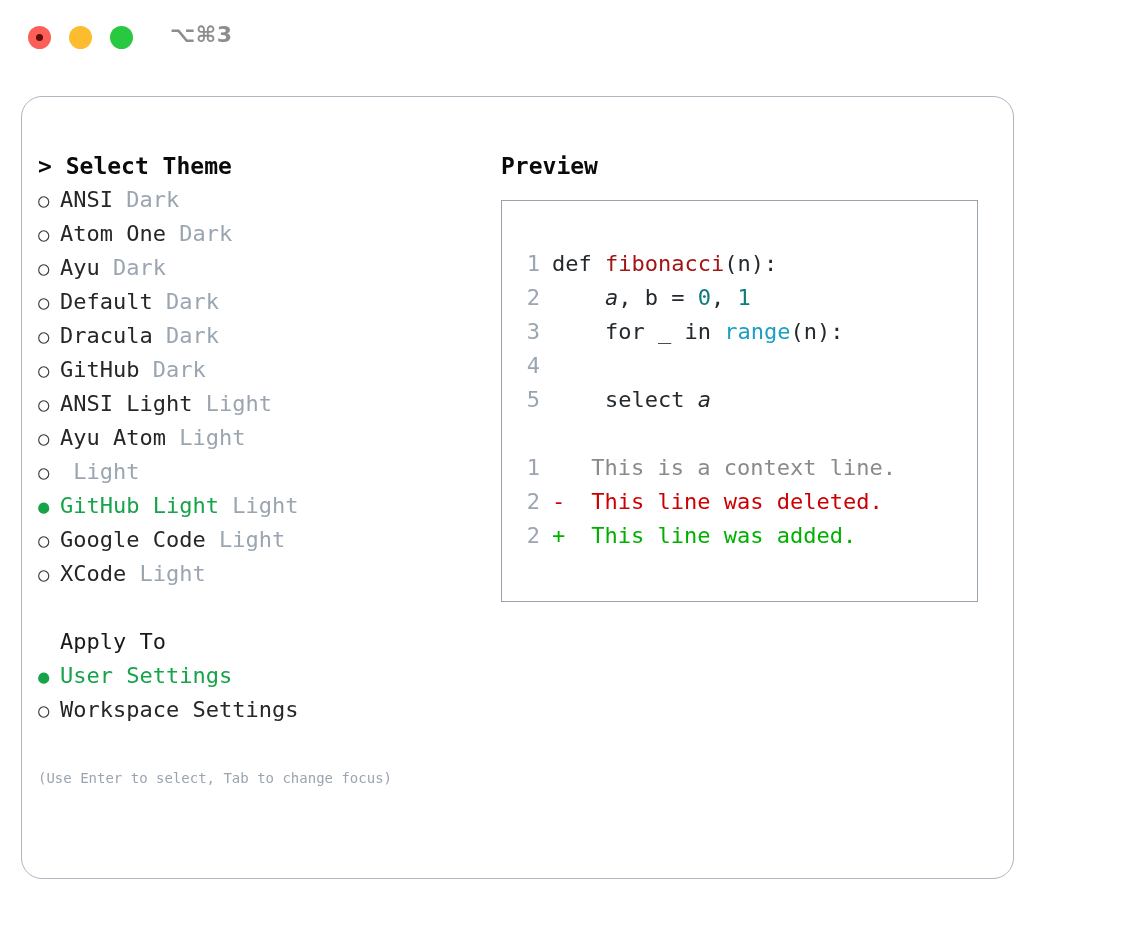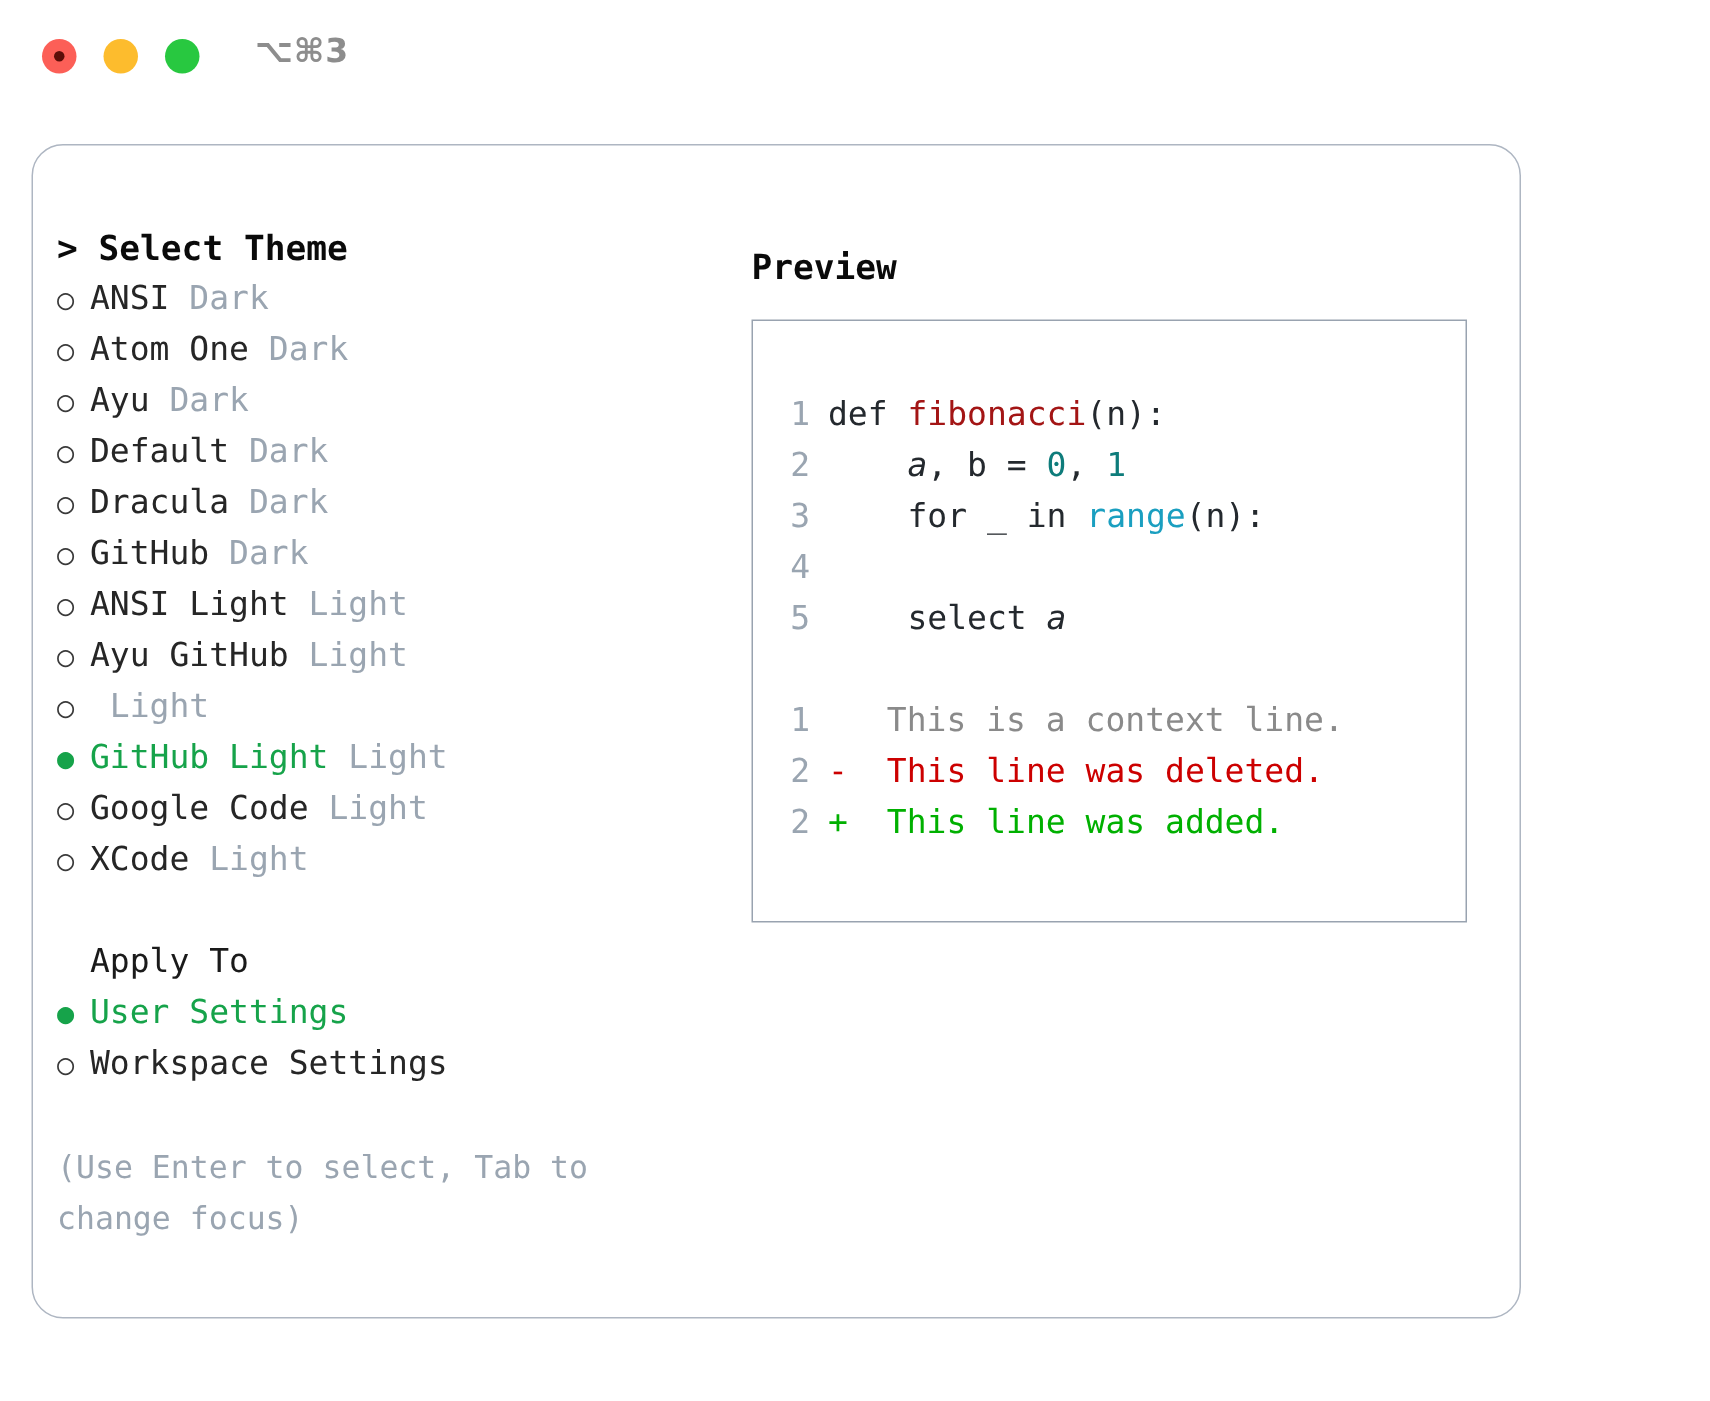--- a/index.html
+++ b/index.html
@@ -132,33 +132,33 @@
     height: 34px;
     display: flex;
     align-items: baseline;
     white-space: pre;
   }
 
   .spacer-row { height: 34px; }
 
   .hint {
     margin-top: 34px;
-    font-size: 21px;
+    font-size: 14px;
     line-height: 34px;
     color: #9aa5b1;
     width: 410px;
     white-space: pre-wrap;
     word-spacing: 0px;
   }
 
   
   .right-pane {
     position: absolute;
     left: 479px;
-    top: 65px;
+    top: 52px;
     width: 500px;
   }
   .preview-title {
     font-size: 23px;
     font-weight: bold;
     color: #0a0a0a;
     line-height: 34px;
   }
   .preview-box {
     margin-top: 17px;
@@ -231,21 +231,21 @@
       <div class="pane-title">&gt; Select Theme</div>
 
       <div class="opt-list" id="theme-list">
           <div class="opt-row"><span class="bullet">○</span><span class="opt-label">ANSI</span><span class="opt-suffix"> Dark</span></div>
           <div class="opt-row"><span class="bullet">○</span><span class="opt-label">Atom One</span><span class="opt-suffix"> Dark</span></div>
           <div class="opt-row"><span class="bullet">○</span><span class="opt-label">Ayu</span><span class="opt-suffix"> Dark</span></div>
           <div class="opt-row"><span class="bullet">○</span><span class="opt-label">Default</span><span class="opt-suffix"> Dark</span></div>
           <div class="opt-row"><span class="bullet">○</span><span class="opt-label">Dracula</span><span class="opt-suffix"> Dark</span></div>
           <div class="opt-row"><span class="bullet">○</span><span class="opt-label">GitHub</span><span class="opt-suffix"> Dark</span></div>
           <div class="opt-row"><span class="bullet">○</span><span class="opt-label">ANSI Light</span><span class="opt-suffix"> Light</span></div>
-          <div class="opt-row"><span class="bullet">○</span><span class="opt-label">Ayu GitHub</span><span class="opt-suffix"> Light</span></div>
+          <div class="opt-row"><span class="bullet">○</span><span class="opt-label">Ayu Atom</span><span class="opt-suffix"> Light</span></div>
           <div class="opt-row"><span class="bullet">○</span><span class="opt-suffix"> Light</span></div>
           <div class="opt-row selected"><span class="bullet sel">●</span><span class="opt-label">GitHub Light</span><span class="opt-suffix"> Light</span></div>
           <div class="opt-row"><span class="bullet">○</span><span class="opt-label">Google Code</span><span class="opt-suffix"> Light</span></div>
           <div class="opt-row"><span class="bullet">○</span><span class="opt-label">XCode</span><span class="opt-suffix"> Light</span></div>
         </div>
 
       <div class="spacer-row"></div>
 
       <div class="section-head">
         <span class="bullet blank">○</span>

